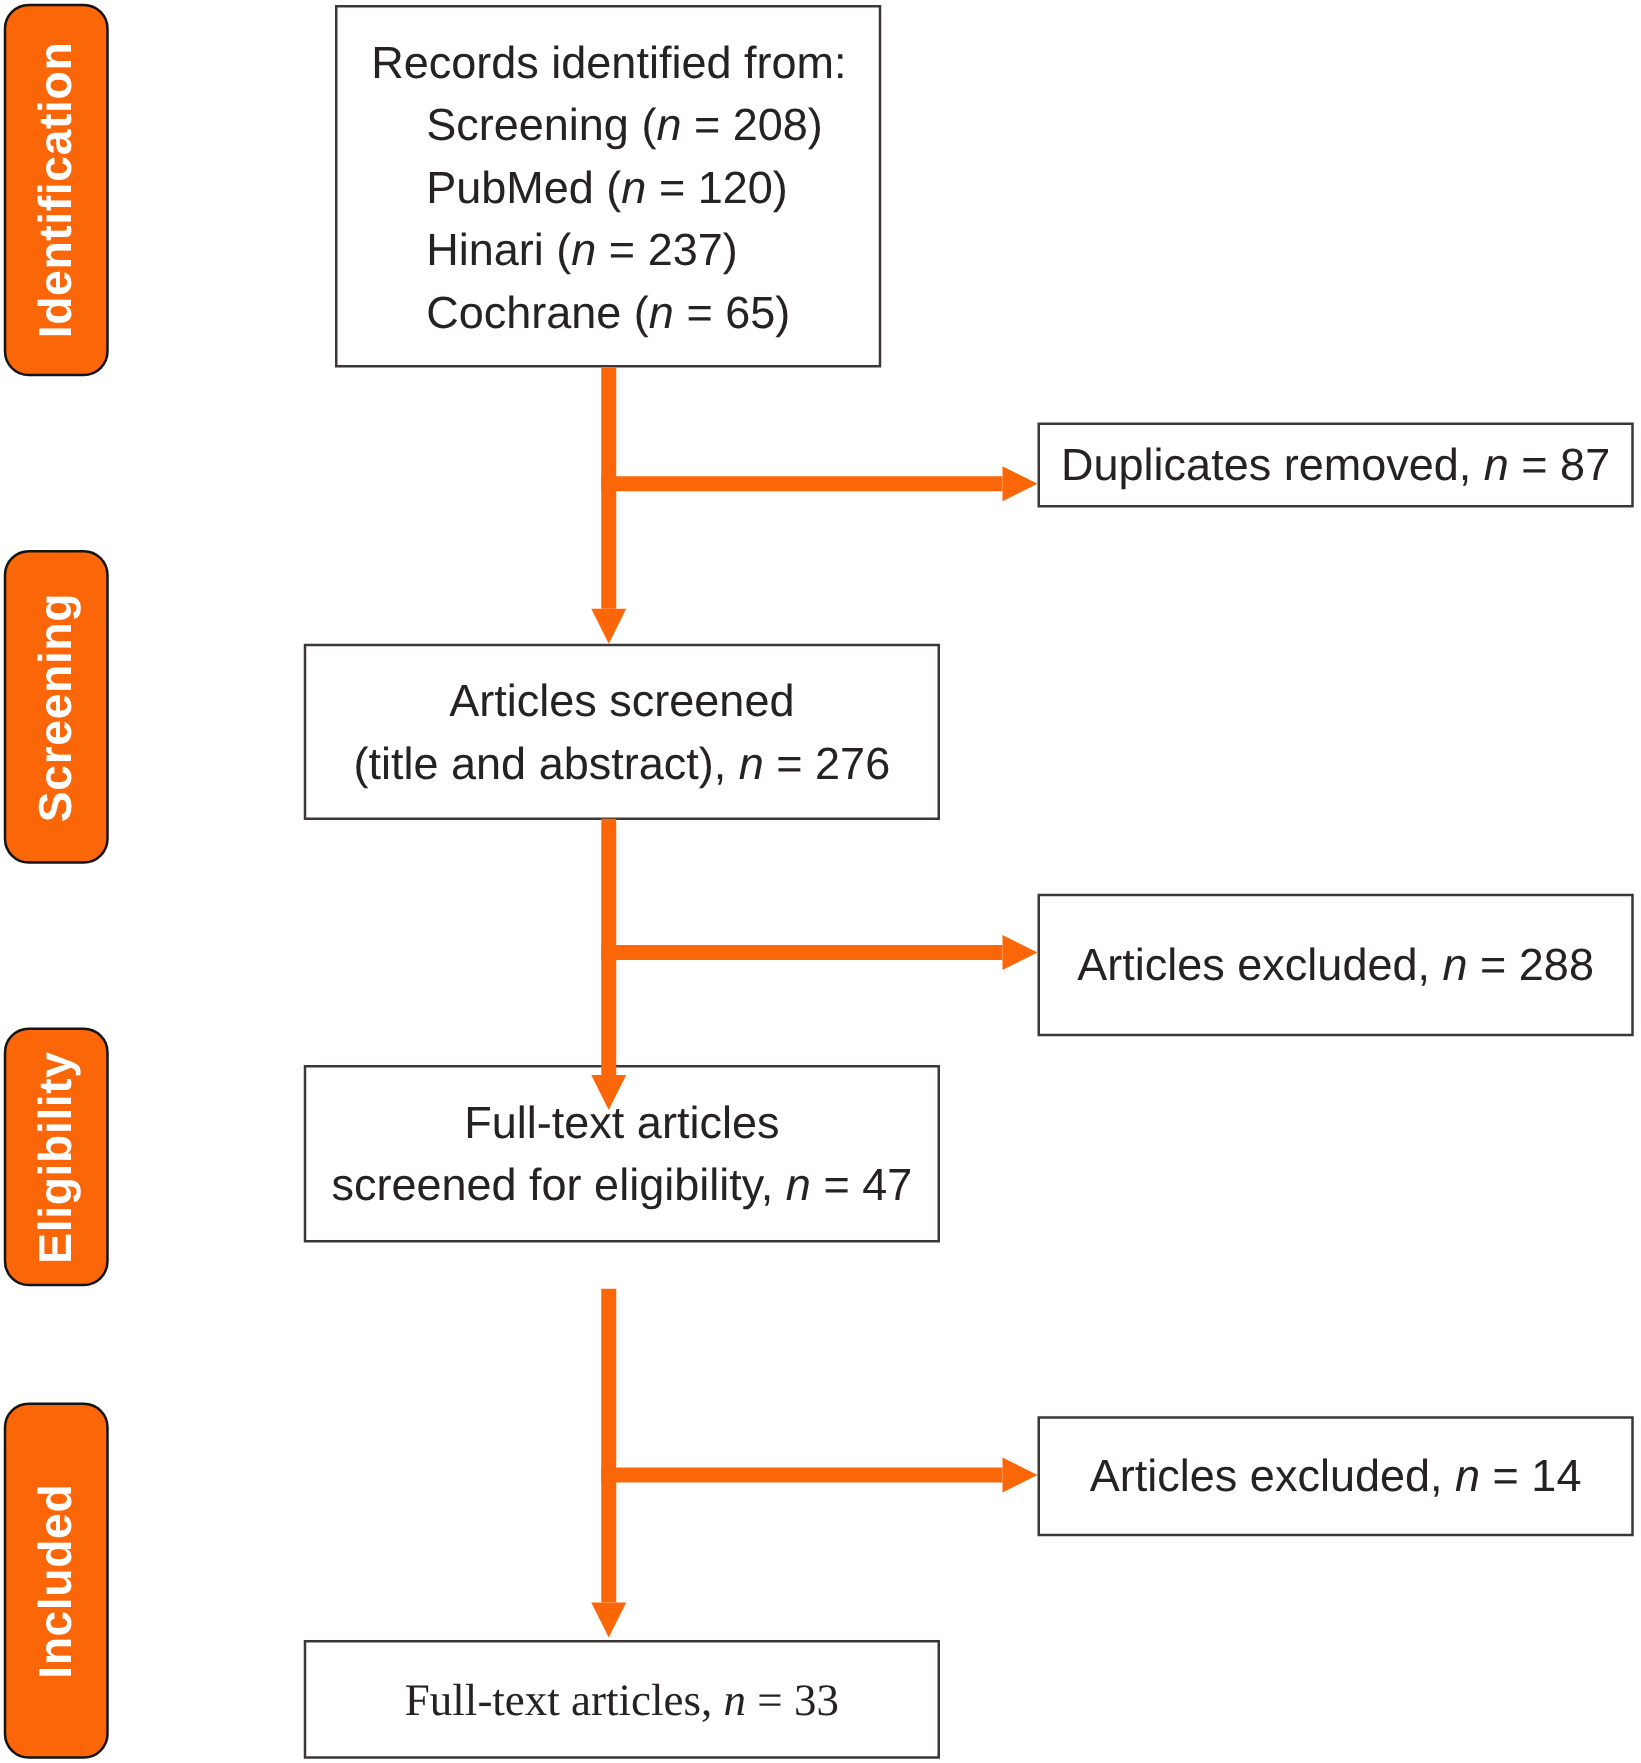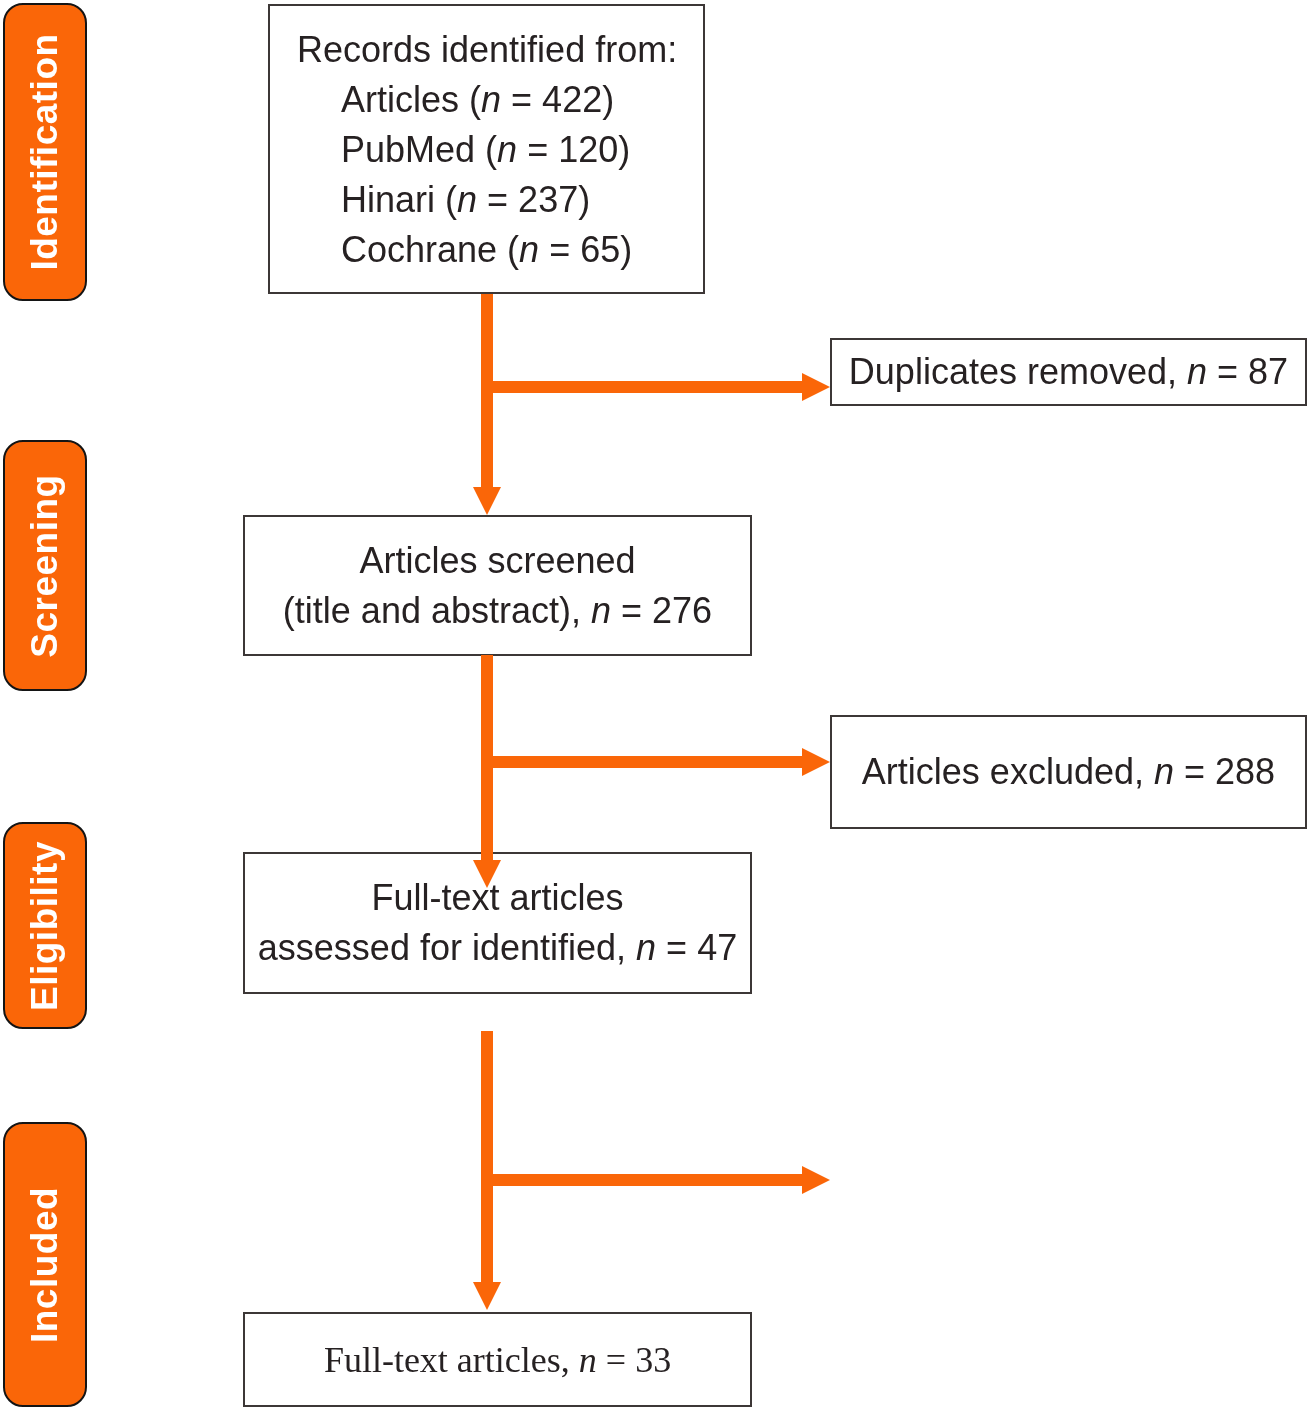--- a/index.html
+++ b/index.html
@@ -88,45 +88,48 @@
   </div>
   <div class="stage" style="top:822px;height:207px;">
     <span class="stage-text">Eligibility</span>
   </div>
   <div class="stage" style="top:1122px;height:285px;">
     <span class="stage-text">Included</span>
   </div>
 
   <div class="box records" style="left:268px;top:4px;width:437px;height:290px;">
     <div class="rline title">Records identified from:</div>
-    <div class="rline item"><span>Articles (</span><em class="nvar">n</em> <span>=</span> <span>422)</span></div>
+    <div class="rline item"><span>Screening (</span><em class="nvar">n</em> <span>=</span> <span>208)</span></div>
     <div class="rline item"><span>PubMed (</span><em class="nvar">n</em> <span>=</span> <span>120)</span></div>
     <div class="rline item"><span>Hinari (</span><em class="nvar">n</em> <span>=</span> <span>237)</span></div>
     <div class="rline item"><span>Cochrane (</span><em class="nvar">n</em> <span>=</span> <span>65)</span></div>
   </div>
 
   <div class="box center" style="left:243px;top:515px;width:509px;height:141px;">
     <div class="bline">Articles screened</div>
     <div class="bline"><span>(title and abstract), </span><em class="nvar">n</em> <span>=</span> <span>276</span></div>
   </div>
 
   <div class="box center" style="left:243px;top:852px;width:509px;height:142px;">
     <div class="bline">Full-text articles</div>
-    <div class="bline"><span>assessed for identified, </span><em class="nvar">n</em> <span>=</span> <span>47</span></div>
+    <div class="bline"><span>screened for eligibility, </span><em class="nvar">n</em> <span>=</span> <span>47</span></div>
   </div>
 
   <div class="box center" style="left:243px;top:1312px;width:509px;height:95px;font-family:Liberation Serif, serif;">
     <div class="bline"><span>Full-text articles, </span><em class="nvar">n</em> <span>=</span> <span>33</span></div>
   </div>
 
   <div class="box center" style="left:830px;top:338px;width:477px;height:68px;">
     <div class="bline"><span>Duplicates removed, </span><em class="nvar">n</em> <span>=</span> <span>87</span></div>
   </div>
   <div class="box center" style="left:830px;top:715px;width:477px;height:114px;">
     <div class="bline"><span>Articles excluded, </span><em class="nvar">n</em> <span>=</span> <span>288</span></div>
+  </div>
+  <div class="box center" style="left:830px;top:1133px;width:477px;height:96px;">
+    <div class="bline"><span>Articles excluded, </span><em class="nvar">n</em> <span>=</span> <span>14</span></div>
   </div>
 
   <div class="vline" style="left:481px;top:294px;width:12px;height:193px;"></div>
   <div class="head-down" style="left:473px;top:487px;"></div>
   <div class="hline" style="left:481px;top:381px;width:321px;height:12px;"></div>
   <div class="head-right" style="left:802px;top:373px;"></div>
 
   <div class="vline" style="left:481px;top:655px;width:12px;height:205px;"></div>
   <div class="head-down" style="left:473px;top:860px;"></div>
   <div class="hline" style="left:481px;top:756px;width:321px;height:12px;"></div>

